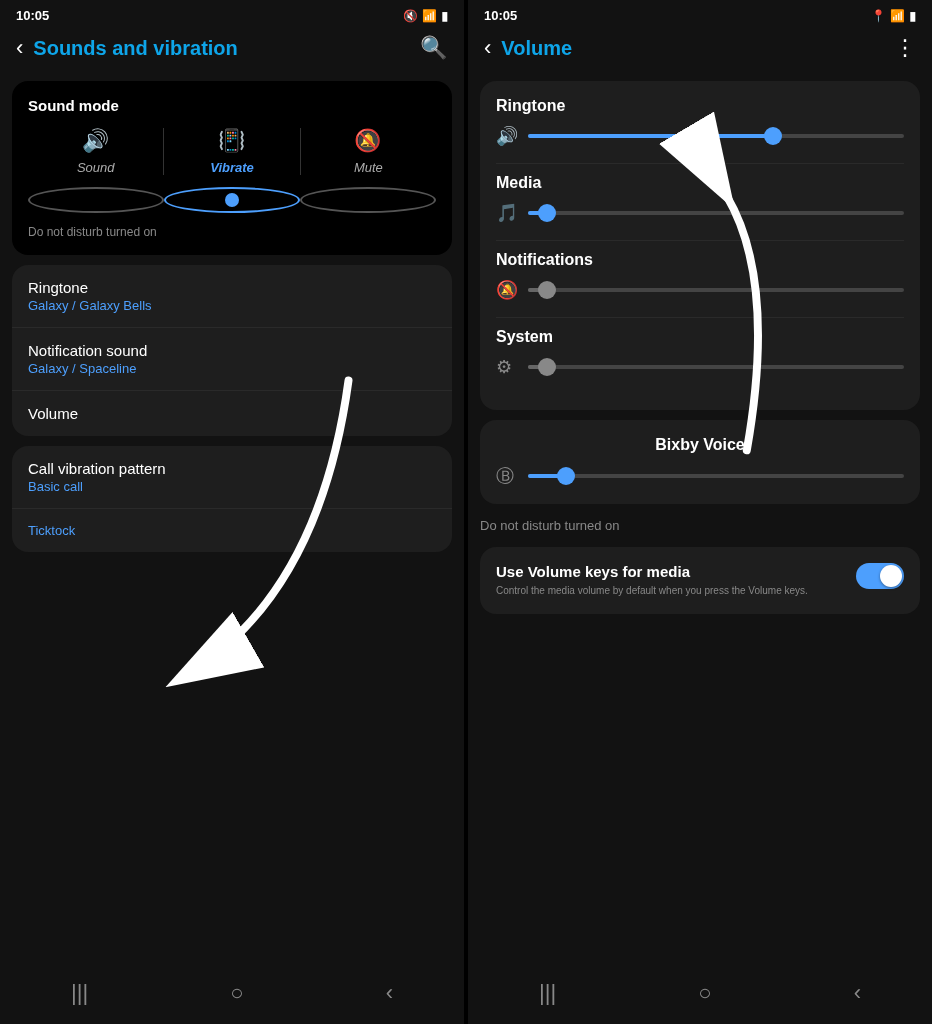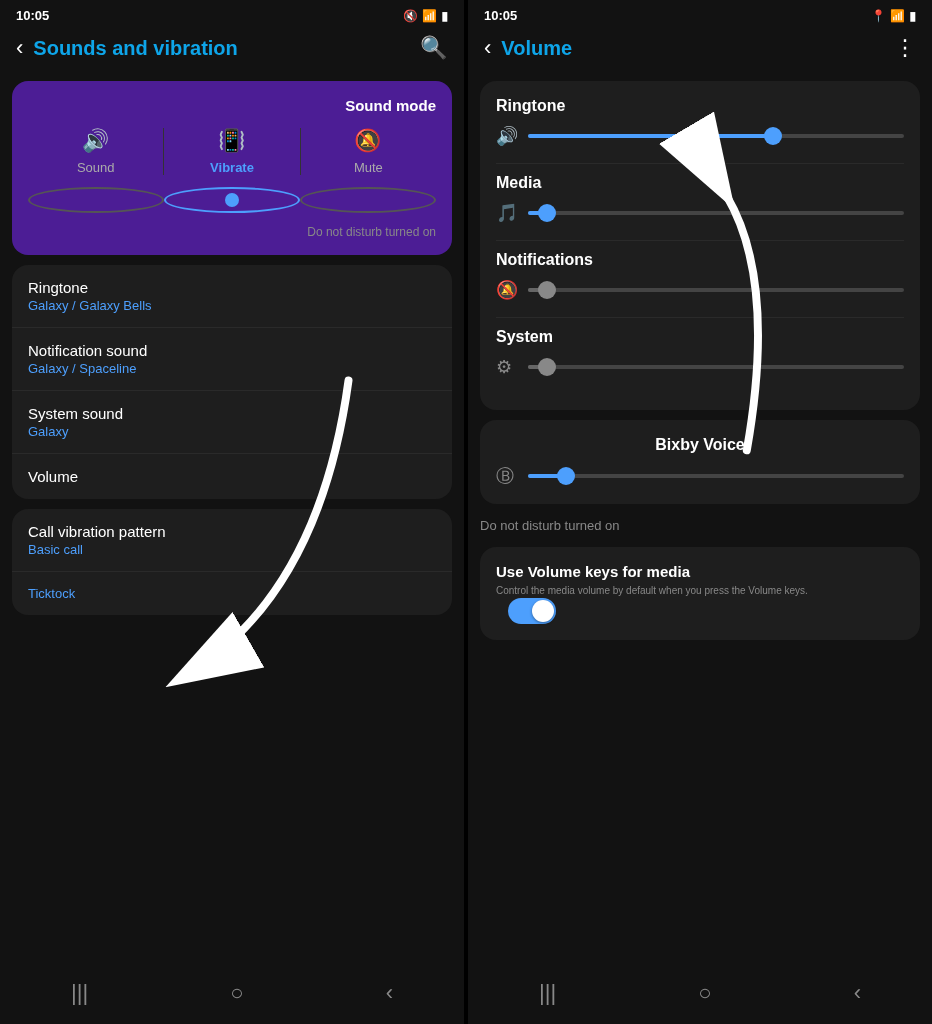--- a/index.html
+++ b/index.html
@@ -68,24 +68,23 @@
       overflow-y: auto;
       padding: 8px 12px;
       display: flex;
       flex-direction: column;
       gap: 10px;
     }
     .content::-webkit-scrollbar { display: none; }
 
     
     .sound-mode-card {
-      background: #4c1d95;
+      background: #000000;
       border-radius: 16px;
       padding: 16px;
-      text-align: right;
     }
     .sound-mode-title {
       color: #fff;
       font-size: 15px;
       font-weight: 600;
       margin-bottom: 14px;
     }
     .sound-mode-options {
       display: flex;
       justify-content: space-around;
@@ -101,20 +100,21 @@
     }
     .sound-mode-option:last-child { border-right: none; }
     .mode-icon {
       font-size: 22px;
       color: #aaa;
     }
     .mode-icon.active { color: #4d9ffd; }
     .mode-label {
       font-size: 13px;
       color: #aaa;
+      font-style: italic;
     }
     .mode-label.active { color: #4d9ffd; font-weight: 600; }
     .sound-mode-radios {
       display: flex;
       justify-content: space-around;
       margin-bottom: 12px;
     }
     .radio-btn {
       width: 26px;
       height: 26px;
@@ -283,21 +283,20 @@
     
     .vol-keys-card {
       background: #1e1e1e;
       border-radius: 16px;
       padding: 16px;
     }
     .vol-keys-header {
       display: flex;
       justify-content: space-between;
       align-items: flex-start;
-      flex-direction: column;
     }
     .vol-keys-text { flex: 1; }
     .vol-keys-title {
       color: #fff;
       font-size: 15px;
       font-weight: 600;
       margin-bottom: 4px;
     }
     .vol-keys-sub {
       color: #888;
@@ -389,24 +388,20 @@
     <div class="list-card">
       <div class="list-item">
         <div class="list-item-title">Ringtone</div>
         <div class="list-item-sub">Galaxy / Galaxy Bells</div>
       </div>
       <div class="list-item">
         <div class="list-item-title">Notification sound</div>
         <div class="list-item-sub">Galaxy / Spaceline</div>
       </div>
       <div class="list-item">
-        <div class="list-item-title">System sound</div>
-        <div class="list-item-sub">Galaxy</div>
-      </div>
-      <div class="list-item">
         <div class="list-item-plain">Volume</div>
       </div>
     </div>
 
     <div class="list-card">
       <div class="list-item">
         <div class="list-item-title">Call vibration pattern</div>
         <div class="list-item-sub">Basic call</div>
       </div>
       <div class="list-item">

